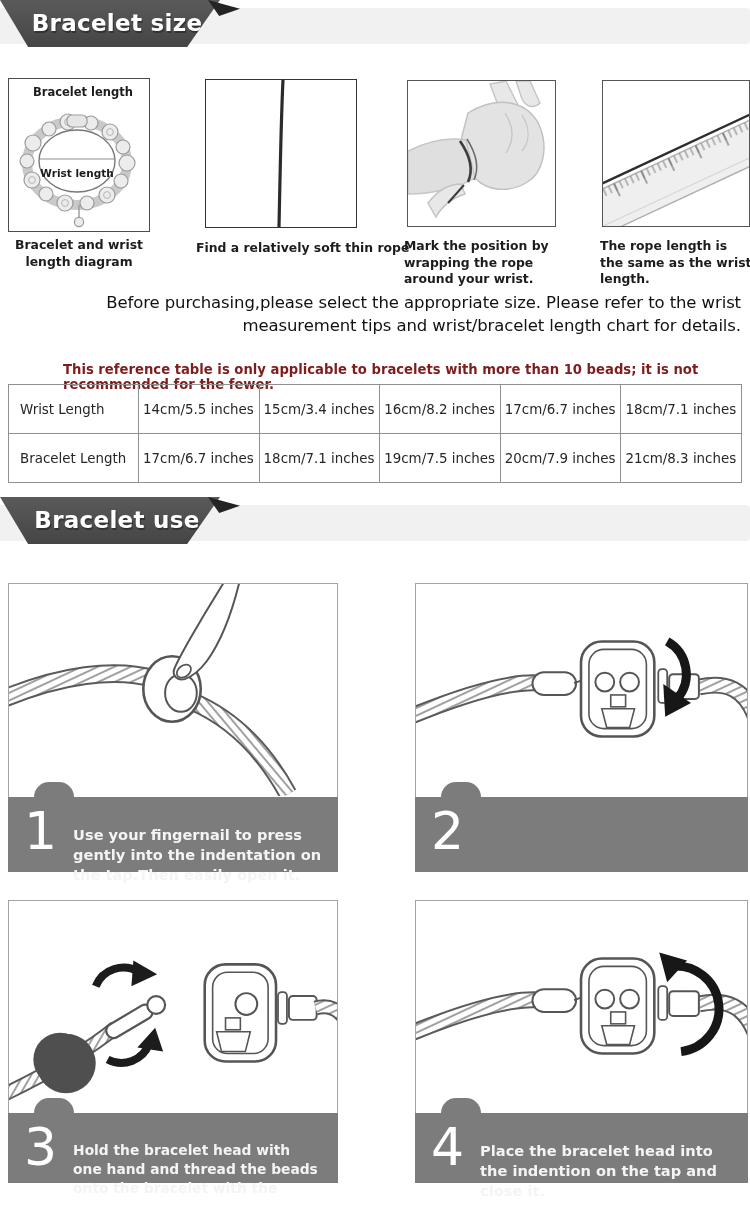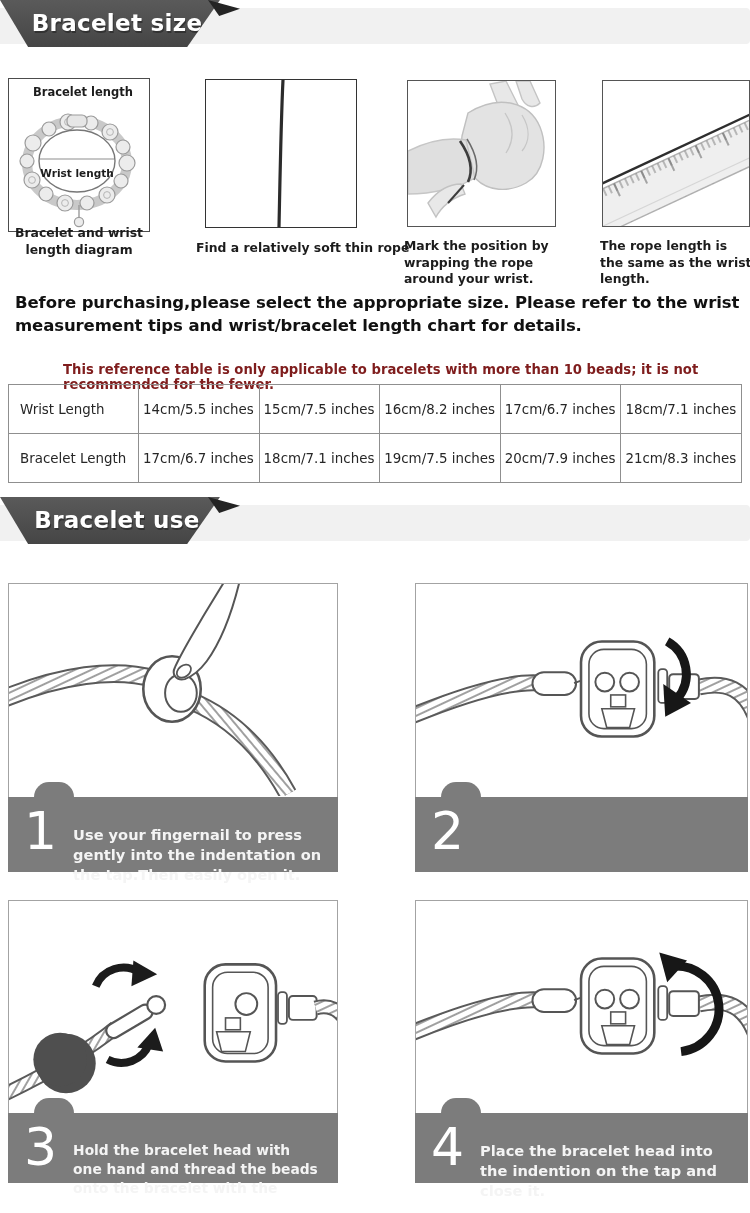--- a/index.html
+++ b/index.html
@@ -16,22 +16,22 @@
     clip-path:polygon(0 0,100% 55%,35% 100%);}
   .ribbon-label{color:#ffffff;font-size:23px;font-weight:800;letter-spacing:.3px;
     text-shadow:1px 2px 0 rgba(30,30,30,.55);padding-bottom:2px;}
 
   
   .pic-box{position:absolute;background:#fff;border:1.5px solid #4c4c4c;}
   .pic-caption{position:absolute;font-size:12.4px;font-weight:700;color:#1c1c1c;line-height:1.35;}
   .center{text-align:center;}
 
   
-  .intro{position:absolute;left:15px;top:291px;width:726px;font-size:16.5px;font-weight:700;
-    color:#111;line-height:1.42;letter-spacing:-0.1px;}
+  .intro{position:absolute;left:15px;top:291px;width:726px;font-size:16.5px;font-weight:400;
+    color:#111;line-height:1.42;letter-spacing:-0.1px;text-align:right;}
   .warning{position:absolute;left:15px;top:362px;width:726px;font-size:13.2px;font-weight:700;color:#7f1d1d;margin-left:48px;}
 
   
   table.size{position:absolute;left:8px;top:384px;width:734px;border-collapse:collapse;
     font-size:13.4px;color:#262626;}
   table.size td{border:1px solid #8f8f8f;height:48px;padding:0 4px;}
   table.size td.rowhead{text-align:left;padding-left:11px;width:114px;}
 
   
   .step-panel{position:absolute;background:#ffffff;border:1px solid #a3a3a3;box-sizing:border-box;}
@@ -86,21 +86,21 @@
       </g>
       <rect x="58" y="36" width="20" height="12" rx="5" fill="#e6e6e6" stroke="#9b9b9b" stroke-width="1.2"></rect>
       <line x1="70" y1="126" x2="70" y2="138" stroke="#9b9b9b" stroke-width="1.4"></line>
       <circle cx="70" cy="143" r="4.6" fill="#ececec" stroke="#9b9b9b" stroke-width="1.2"></circle>
       <ellipse cx="68" cy="82" rx="38" ry="31" fill="#ffffff" fill-opacity="0.85" stroke="#777" stroke-width="1.4"></ellipse>
       <line x1="31" y1="80" x2="105" y2="80" stroke="#8d8d8d" stroke-width="1.2"></line>
       <text x="74" y="17" text-anchor="middle" font-size="11.5" font-weight="bold" fill="#1c1c1c">Bracelet length</text>
       <text x="68" y="98" text-anchor="middle" font-size="10.5" font-weight="bold" fill="#1c1c1c">Wrist length</text>
     </svg>
   </div>
-  <div class="pic-caption center" style="left:0;top:225px;width:158px;text-align:center;">Bracelet and wrist length diagram</div>
+  <div class="pic-caption center" style="left:0;top:237px;width:158px;text-align:center;">Bracelet and wrist length diagram</div>
 
   <div class="pic-box" style="left:205px;top:79px;width:150px;height:147px;border-color:#333;">
     <svg width="150" height="147" viewBox="0 0 150 147">
       <path d="M77,0 C75,40 74,100 73,147" fill="none" stroke="#2b2b2b" stroke-width="3.2"></path>
     </svg>
   </div>
   <div class="pic-caption" style="left:196px;top:240px;width:190px;white-space:nowrap;">Find a relatively soft thin rope</div>
 
   <div class="pic-box" style="left:407px;top:80px;width:147px;height:145px;border-width:1px;border-color:#555;">
     <svg width="147" height="145" viewBox="0 0 147 145">
@@ -139,21 +139,21 @@
   <div class="pic-caption" style="left:600px;top:238px;width:152px;">The rope length is the same as the wrist length.</div>
 
   <div class="intro">Before purchasing,please select the appropriate size. Please refer to the wrist measurement tips and wrist/bracelet length chart for details.</div>
   <div class="warning">This reference table is only applicable to bracelets with more than 10 beads; it is not recommended for the fewer.</div>
 
   <table class="size">
     <tbody>
         <tr>
       <td class="rowhead">Wrist Length</td>
       <td>14cm/5.5 inches</td>
-      <td>15cm/7.5 inches</td>
+      <td>15cm/3.4 inches</td>
       <td>16cm/8.2 inches</td>
       <td>17cm/6.7 inches</td>
       <td>18cm/7.1 inches</td>
     </tr>
     <tr>
       <td class="rowhead">Bracelet Length</td>
       <td>17cm/6.7 inches</td>
       <td>18cm/7.1 inches</td>
       <td>19cm/7.5 inches</td>
       <td>20cm/7.9 inches</td>

